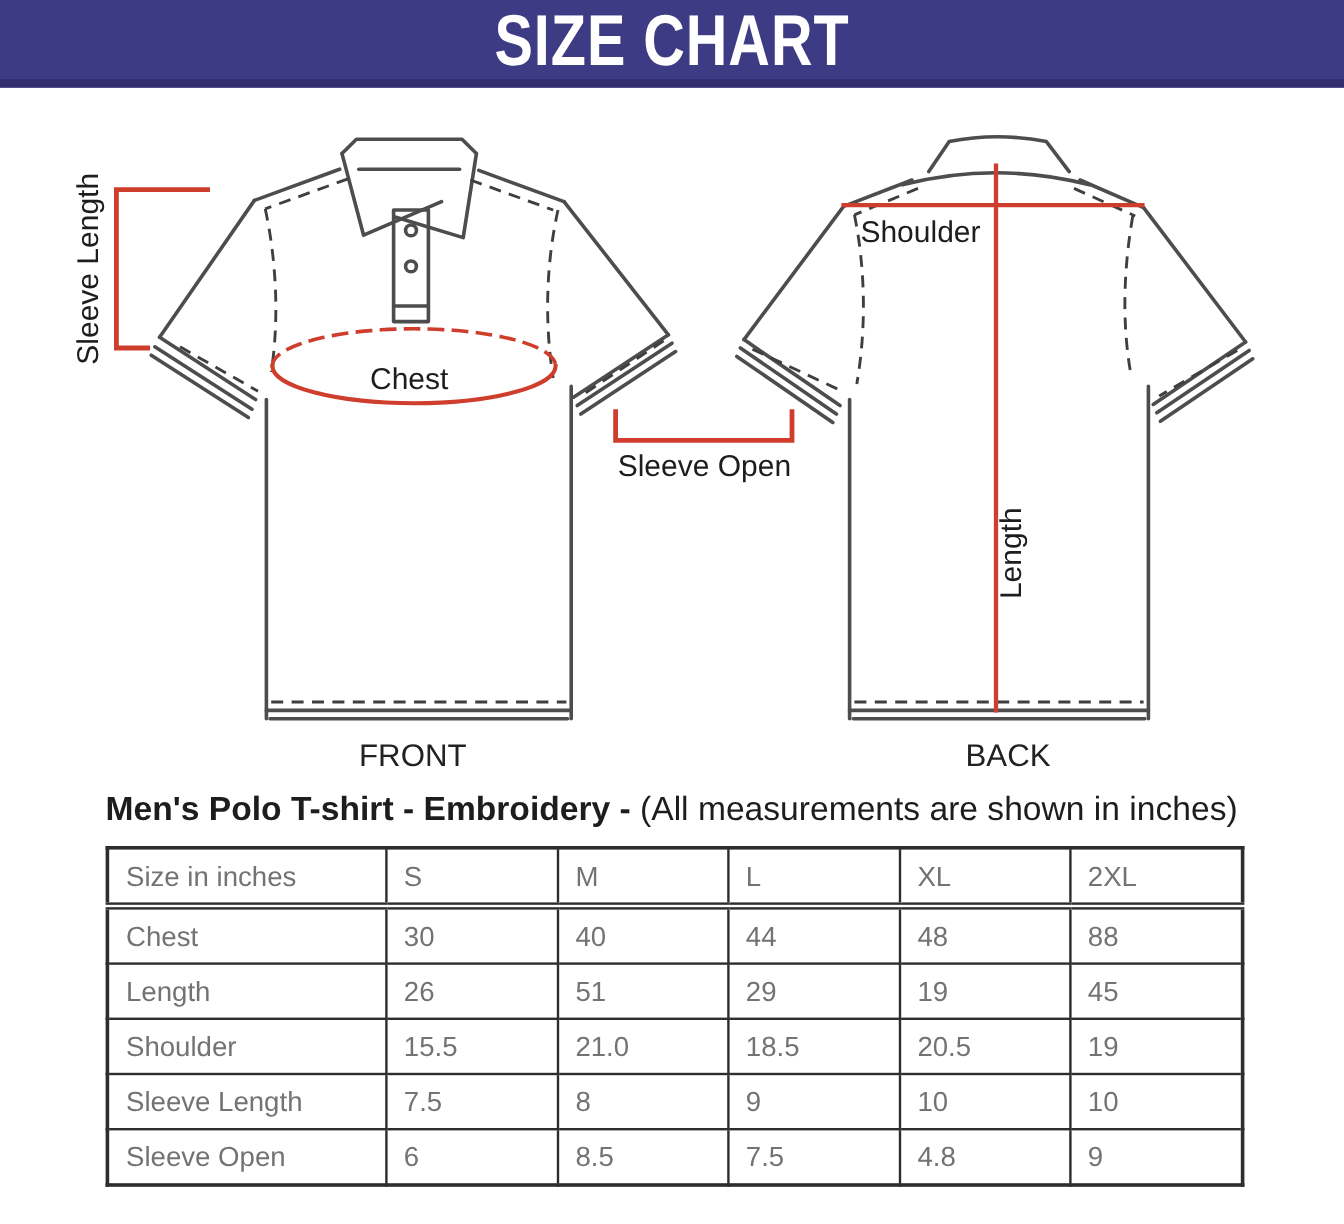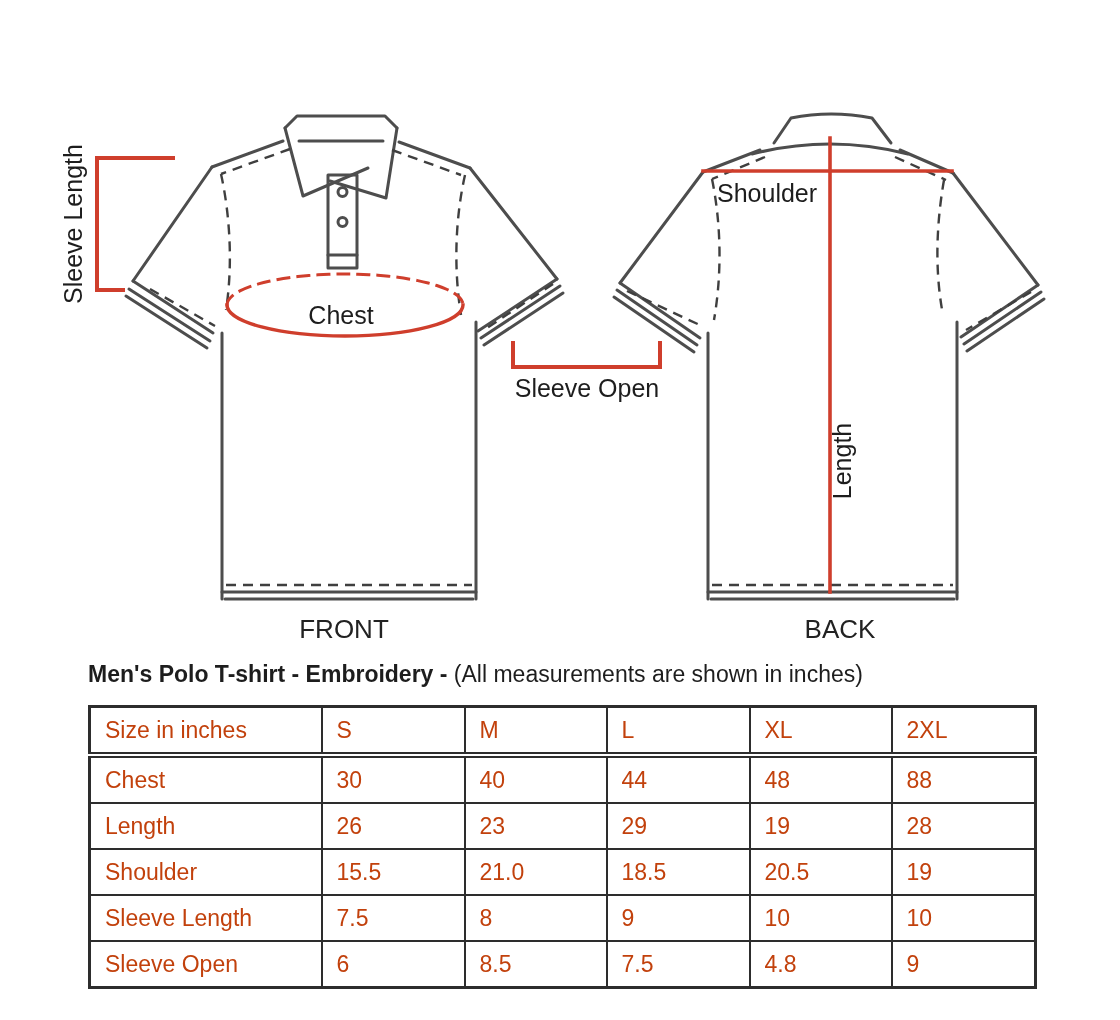--- a/index.html
+++ b/index.html
@@ -9,35 +9,38 @@
   .banner{position:absolute;left:0;top:0;width:1120px;height:66px;background:#3e3b85;
           border-bottom:7px solid #312e6d;display:flex;align-items:center;justify-content:center;}
   .banner-title{color:#ffffff;font-weight:bold;font-size:60px;letter-spacing:1px;
           transform:scaleX(0.8);white-space:nowrap;}
   
   .diagram{position:absolute;left:0;top:73px;width:1120px;height:575px;}
   .diagram svg{display:block;}
   .diag-label{font-family:"Liberation Sans",sans-serif;font-size:25px;fill:#1d1d1d;}
   .diag-caption{font-family:"Liberation Sans",sans-serif;font-size:26px;fill:#222222;}
   
-  .table-title{position:absolute;left:88px;top:660px;width:980px;font-size:23px;line-height:28px;
+  .table-title{position:absolute;left:88px;top:660px;width:980px;font-size:28px;line-height:28px;
           white-space:nowrap;}
   .table-title b{font-weight:bold;}
   .size-table{position:absolute;left:88px;top:705px;width:946px;border-collapse:collapse;
-          table-layout:fixed;font-size:23px;color:#c2410c;background:#ffffff;}
+          table-layout:fixed;font-size:23px;color:#737373;background:#ffffff;}
   .size-table th,.size-table td{border:2px solid #2d2d2d;height:44px;text-align:left;
           padding:0 0 0 14px;font-weight:normal;vertical-align:middle;}
   .size-table{border:3px solid #2d2d2d;}
   .size-table thead th{border-bottom:6px double #2d2d2d;}
 </style>
 </head>
 <body>
 
 <div id="page">
 
+  <div class="banner">
+    <div class="banner-title">SIZE CHART</div>
+  </div>
 
   <div class="diagram">
     <svg width="1120" height="575" viewBox="0 73 1120 575" xmlns="http://www.w3.org/2000/svg">
 
       <g stroke="#4d4d4d" stroke-width="3" fill="none" stroke-linejoin="round" stroke-linecap="round">
 
         <path d="M285,128 L297,116 L385,116 L397,128"></path>
         <path d="M299,141 L383,141"></path>
 
         <path d="M285,128 L303,196 L368,168"></path>
@@ -168,24 +171,24 @@
         <td>Chest</td>
         <td>30</td>
         <td>40</td>
         <td>44</td>
         <td>48</td>
         <td>88</td>
       </tr>
       <tr>
         <td>Length</td>
         <td>26</td>
-        <td>23</td>
+        <td>51</td>
         <td>29</td>
         <td>19</td>
-        <td>28</td>
+        <td>45</td>
       </tr>
       <tr>
         <td>Shoulder</td>
         <td>15.5</td>
         <td>21.0</td>
         <td>18.5</td>
         <td>20.5</td>
         <td>19</td>
       </tr>
       <tr>

